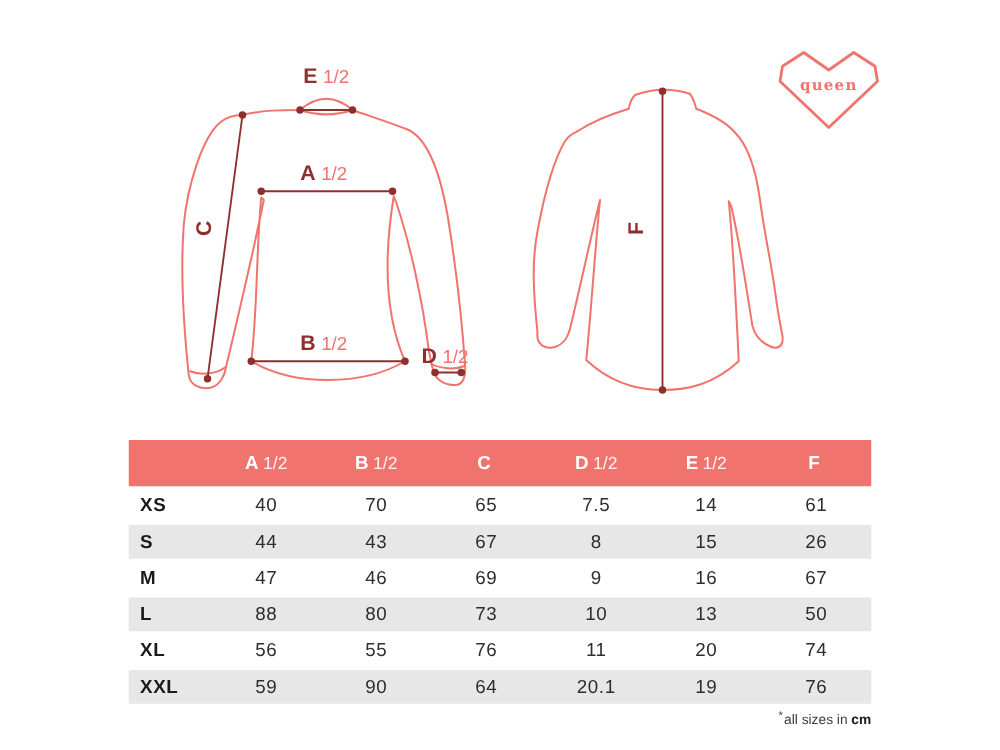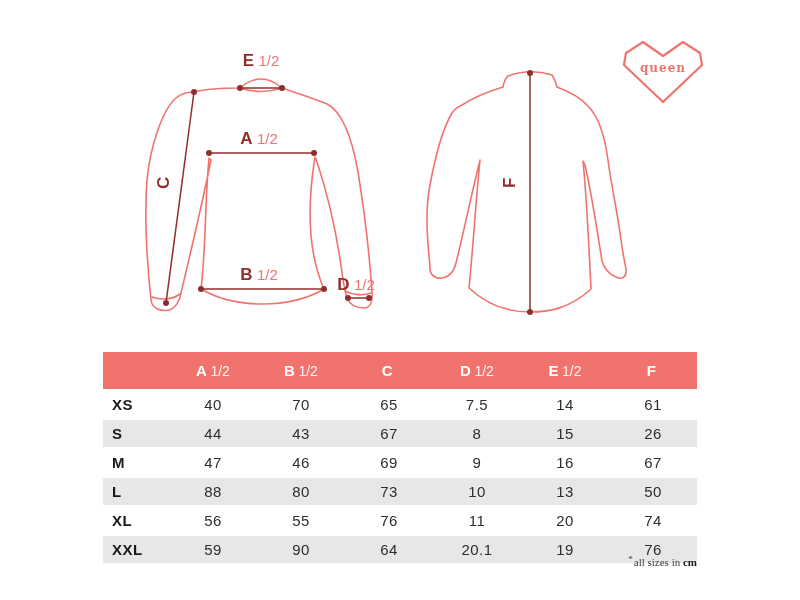--- a/index.html
+++ b/index.html
@@ -29,21 +29,21 @@
   .trow{display:flex;height:27px;align-items:center;margin-bottom:2px;background:#fff;}
   .trow.alt{background:#e7e7e7;}
   .cell{flex:1;text-align:center;display:flex;align-items:baseline;justify-content:center;gap:3px;}
   .size-col{flex:0 0 66px;justify-content:flex-start;padding-left:9px;box-sizing:border-box;}
   .thead .hletter{color:#fff;font-weight:bold;font-size:15px;letter-spacing:.5px;}
   .thead .hfrac{color:#ffffff;font-size:14px;opacity:.92;}
   .trow .size{font-weight:bold;font-size:15px;color:#1a1a1a;letter-spacing:.5px;}
   .trow .val{font-size:15px;color:#2e2e2e;letter-spacing:.5px;}
   
   .footnote{
-    position:absolute;right:103px;top:555px;font-size:11px;color:#3c3c3b;line-height:1;font-family:Liberation Serif, serif;
+    position:absolute;right:103px;top:568px;font-size:11px;color:#3c3c3b;line-height:1;
   }
   .footnote .star{font-size:9px;vertical-align:4px;margin-right:1px;}
   .footnote .unit{font-weight:bold;color:#1a1a1a;}
 </style>
 </head>
 <body>
 
 <div class="stage">
 
   <svg class="diagram-svg" width="800" height="345" viewBox="0 0 800 345">

